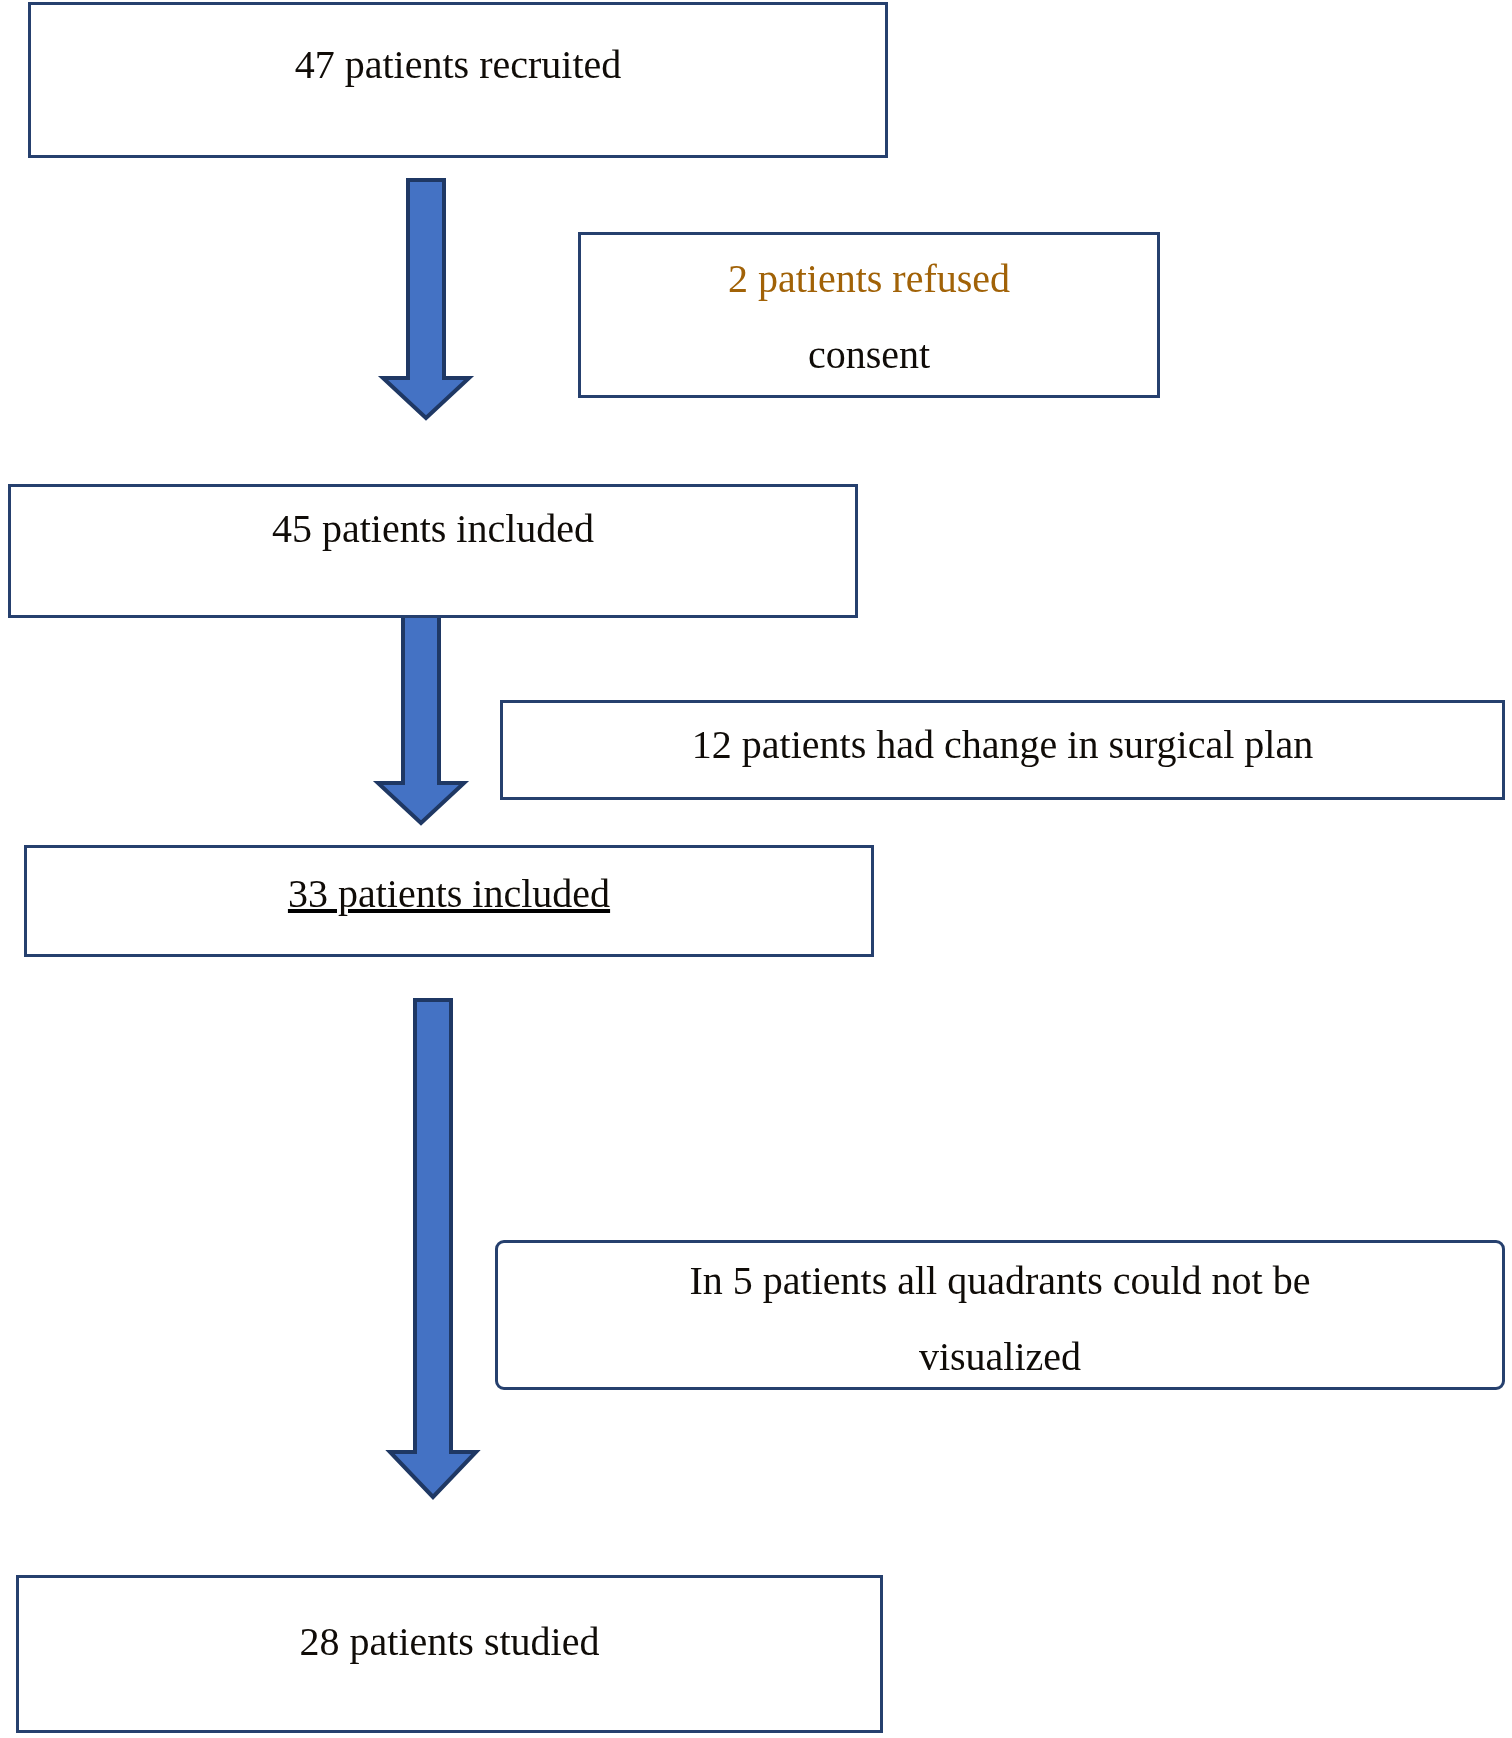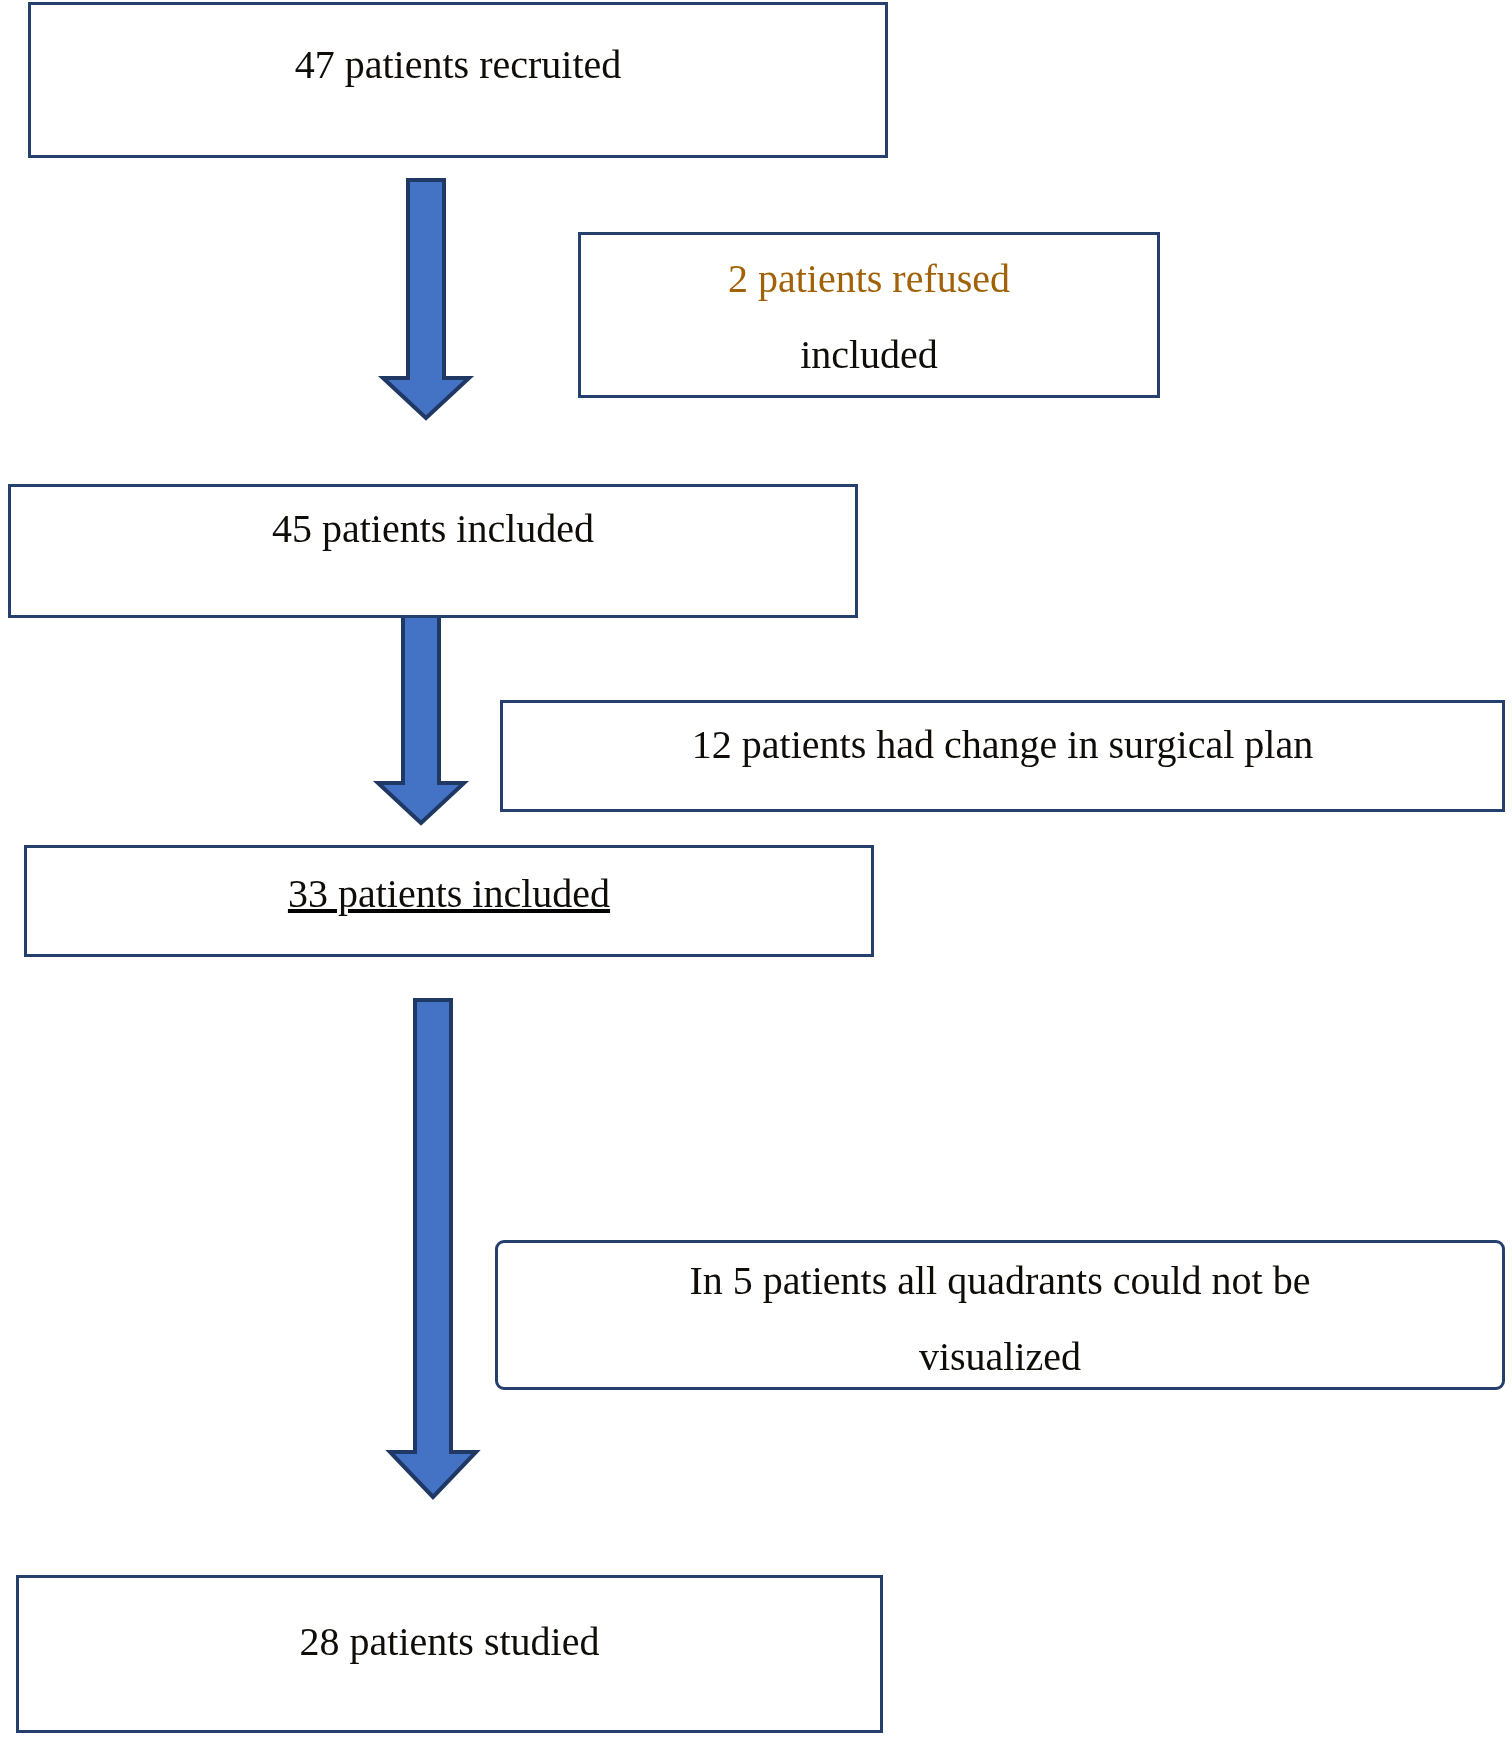--- a/index.html
+++ b/index.html
@@ -52,26 +52,26 @@
       <polygon points="33,0 69,0 69,198 94,198 51,238 8,198 33,198" fill="#4472C4" stroke="#1F3864" stroke-width="4" stroke-linejoin="miter"></polygon>
     </svg>
     <svg class="arrow-svg" width="100" height="500" viewBox="0 0 100 500" style="left: 382px; top: 1000px;">
       <polygon points="33,0 69,0 69,452 94,452 51,497 8,452 33,452" fill="#4472C4" stroke="#1F3864" stroke-width="4" stroke-linejoin="miter"></polygon>
     </svg>
     <div class="node-box" style="left: 8px; top: 2px; width: 860px; height: 156px; border-color: rgb(38, 64, 110); background: rgb(255, 255, 255); padding-top: 40px; margin-left: 20px;">
       <div class="node-text" style="color: rgb(16, 12, 8); margin-top: 0px;">47 patients recruited</div>
     </div>
     <div class="node-box" style="left: 578px; top: 232px; width: 582px; height: 166px; border-color: rgb(38, 64, 110); background: rgb(255, 255, 255); padding-top: 24px;">
       <div class="node-text" style="color: #a16207; margin-top: 0px;">2 patients refused</div>
-      <div class="node-text" style="color: rgb(16, 12, 8); margin-top: 36px;">included</div>
+      <div class="node-text" style="color: rgb(16, 12, 8); margin-top: 36px;">consent</div>
     </div>
     <div class="node-box" style="left: 8px; top: 484px; width: 850px; height: 134px; border-color: rgb(38, 64, 110); background: rgb(255, 255, 255); padding-top: 22px;">
       <div class="node-text" style="color: rgb(16, 12, 8); margin-top: 0px;">45 patients included</div>
     </div>
-    <div class="node-box" style="left: 500px; top: 700px; width: 1005px; height: 112px; border-color: rgb(38, 64, 110); background: rgb(255, 255, 255); padding-top: 22px;">
+    <div class="node-box" style="left: 500px; top: 700px; width: 1005px; height: 100px; border-color: rgb(38, 64, 110); background: rgb(255, 255, 255); padding-top: 22px;">
       <div class="node-text" style="color: rgb(16, 12, 8); margin-top: 0px;">12 patients had change in surgical plan</div>
     </div>
     <div class="node-box" style="left: 24px; top: 845px; width: 850px; height: 112px; border-color: rgb(38, 64, 110); background: rgb(255, 255, 255); padding-top: 26px; text-decoration: underline;">
       <div class="node-text" style="color: rgb(16, 12, 8); margin-top: 0px;">33 patients included</div>
     </div>
     <div class="node-box" style="left: 495px; top: 1240px; width: 1010px; height: 150px; border-color: rgb(38, 64, 110); background: rgb(255, 255, 255); padding-top: 18px; border-radius: 9px;">
       <div class="node-text" style="color: rgb(16, 12, 8); margin-top: 0px;">In 5 patients all quadrants could not be</div>
       <div class="node-text" style="color: rgb(16, 12, 8); margin-top: 36px;">visualized</div>
     </div>
     <div class="node-box" style="left: 16px; top: 1575px; width: 867px; height: 158px; border-color: rgb(38, 64, 110); background: rgb(255, 255, 255); padding-top: 44px;">

